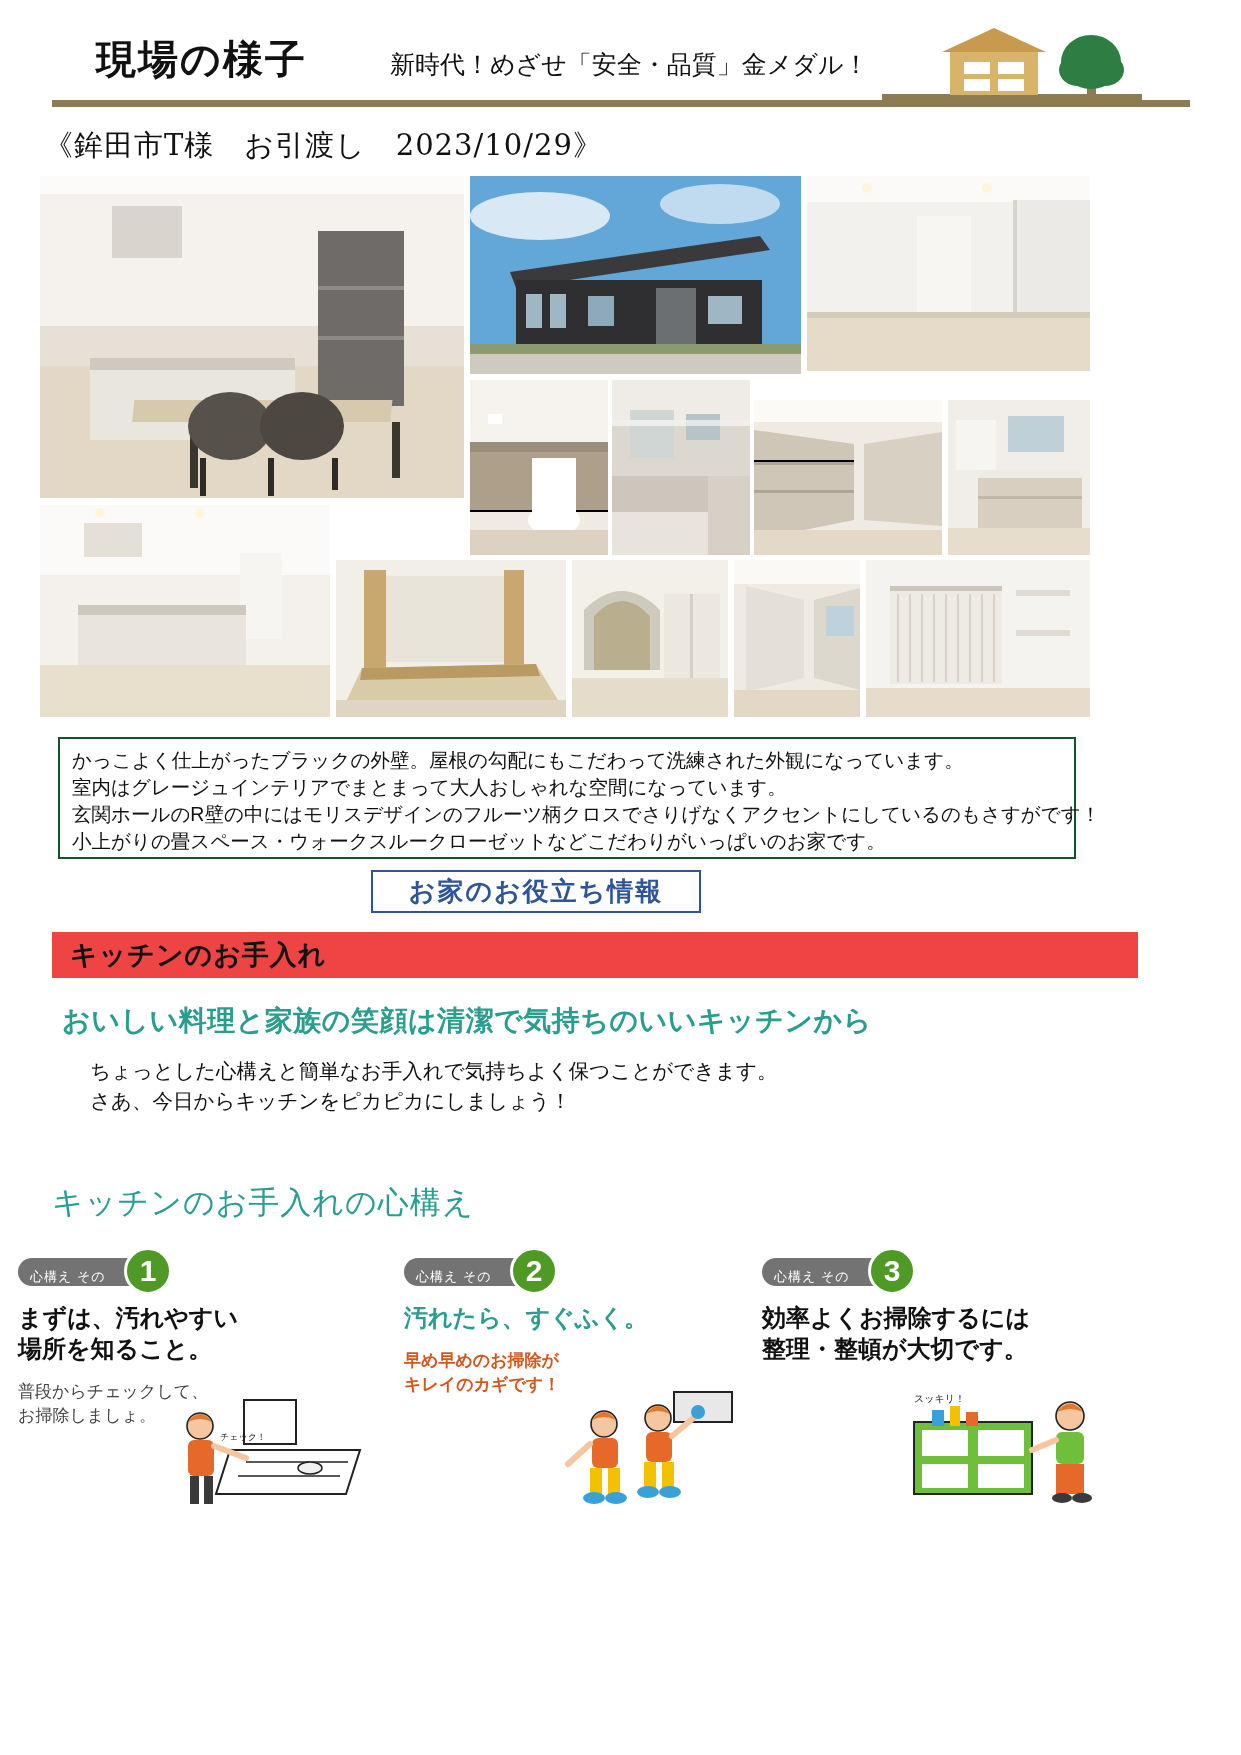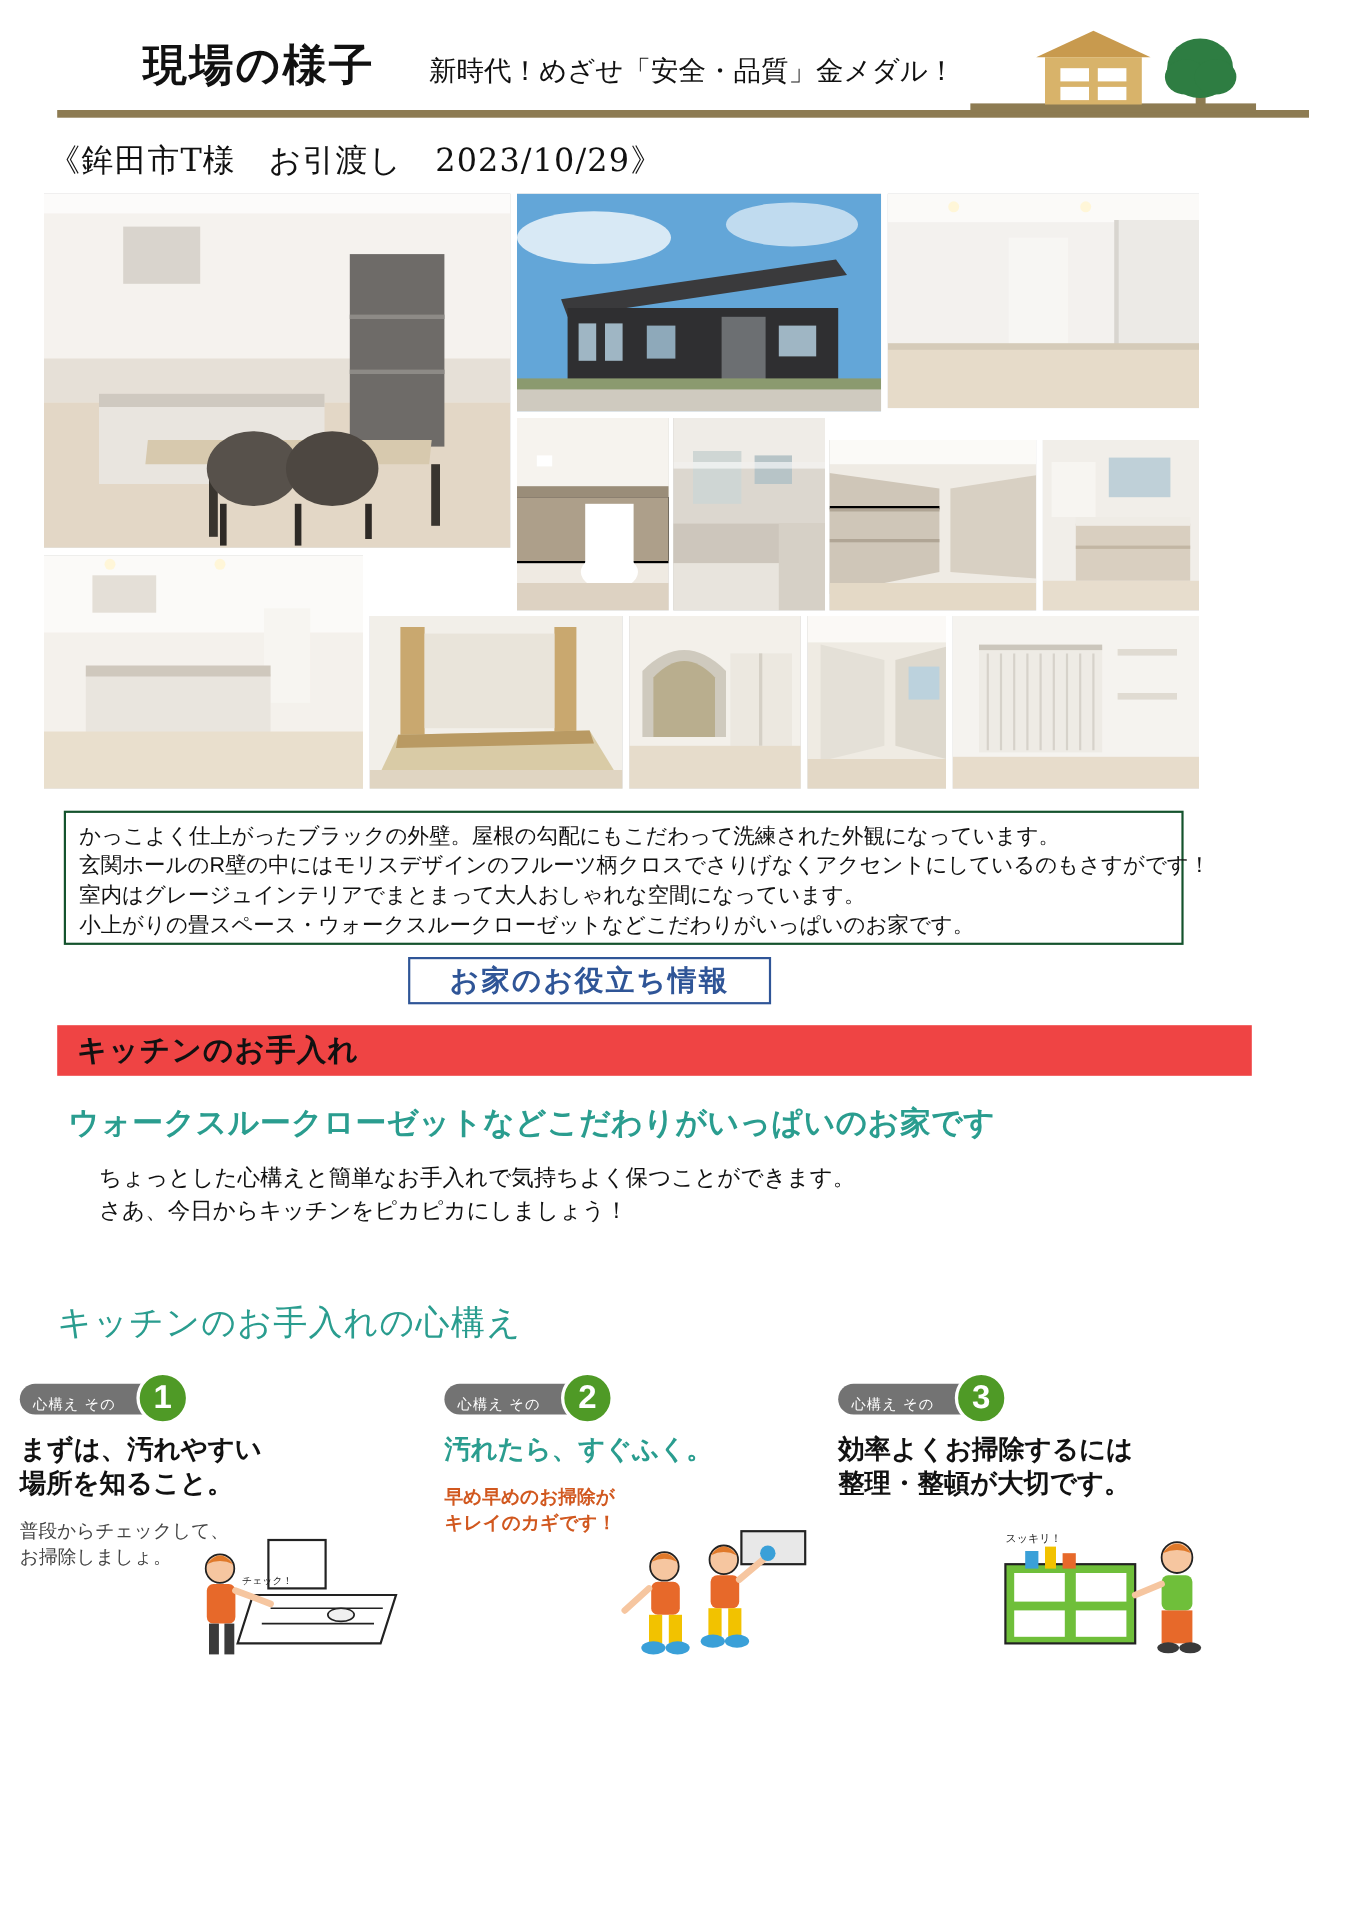--- a/index.html
+++ b/index.html
@@ -26,21 +26,20 @@
   }
   .header-title {
     position: absolute;
     left: 44px;
     top: 10px;
     font-size: 40px;
     font-weight: bold;
     letter-spacing: 2px;
     color: #111;
     font-family: "DejaVu Serif", "Liberation Serif", serif;
-    margin-left: 34px;
   }
   .header-sub {
     position: absolute;
     left: 338px;
     top: 26px;
     font-size: 25px;
     color: #111;
     font-family: "DejaVu Serif", "Liberation Serif", serif;
     letter-spacing: 0px;
   }
@@ -448,34 +447,34 @@
     </g>
     <rect x="24" y="26" width="112" height="5" fill="#cbc6bc"></rect>
     <rect x="150" y="30" width="54" height="6" fill="#e0dbd2"></rect>
     <rect x="150" y="70" width="54" height="6" fill="#e0dbd2"></rect>
     <rect x="0" y="128" width="224" height="29" fill="#e7dccb"></rect>
   </svg>
 </div>
 
 <div class="comment-box">
   <div class="comment-line">かっこよく仕上がったブラックの外壁。屋根の勾配にもこだわって洗練された外観になっています。</div>
+  <div class="comment-line">室内はグレージュインテリアでまとまって大人おしゃれな空間になっています。</div>
   <div class="comment-line">玄関ホールのR壁の中にはモリスデザインのフルーツ柄クロスでさりげなくアクセントにしているのもさすがです！</div>
-  <div class="comment-line">室内はグレージュインテリアでまとまって大人おしゃれな空間になっています。</div>
   <div class="comment-line">小上がりの畳スペース・ウォークスルークローゼットなどこだわりがいっぱいのお家です。</div>
 </div>
 
 <div class="useful-banner">
   <span>お家のお役立ち情報</span>
 </div>
 
 <div class="section-bar">
   <span>キッチンのお手入れ</span>
 </div>
 
-<div class="lead">ウォークスルークローゼットなどこだわりがいっぱいのお家です</div>
+<div class="lead">おいしい料理と家族の笑顔は清潔で気持ちのいいキッチンから</div>
 <div class="body-copy">
   <div>ちょっとした心構えと簡単なお手入れで気持ちよく保つことができます。</div>
   <div>さあ、今日からキッチンをピカピカにしましょう！</div>
 </div>
 
 <div class="sub-head">キッチンのお手入れの心構え</div>
 
 <div class="tip tip-1">
   <div class="tip-badge">
     <span class="bl">心構え その</span>

